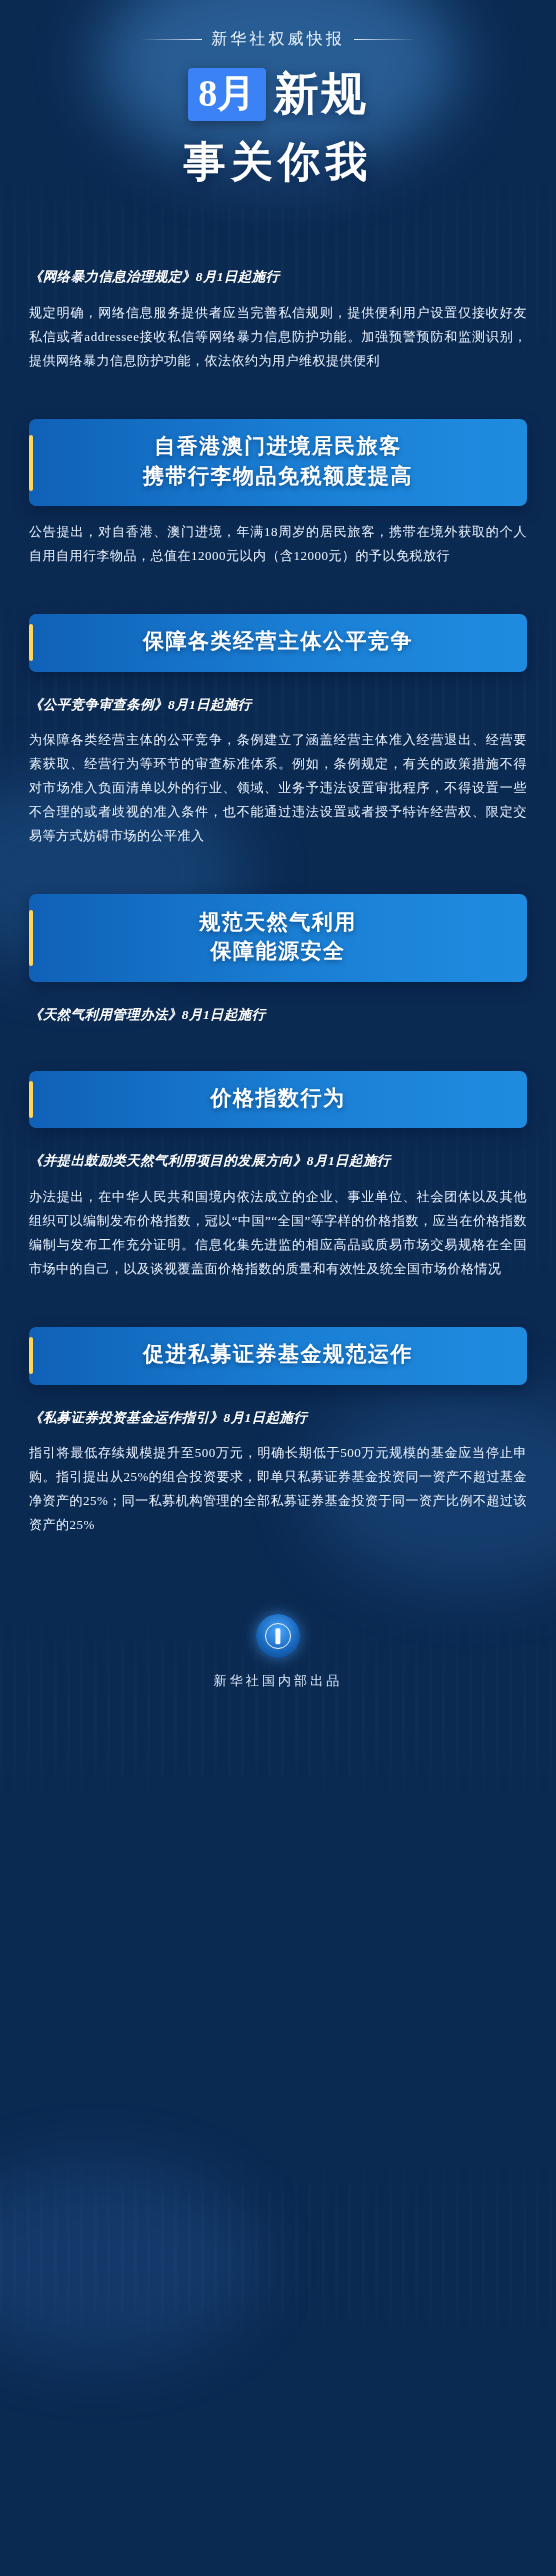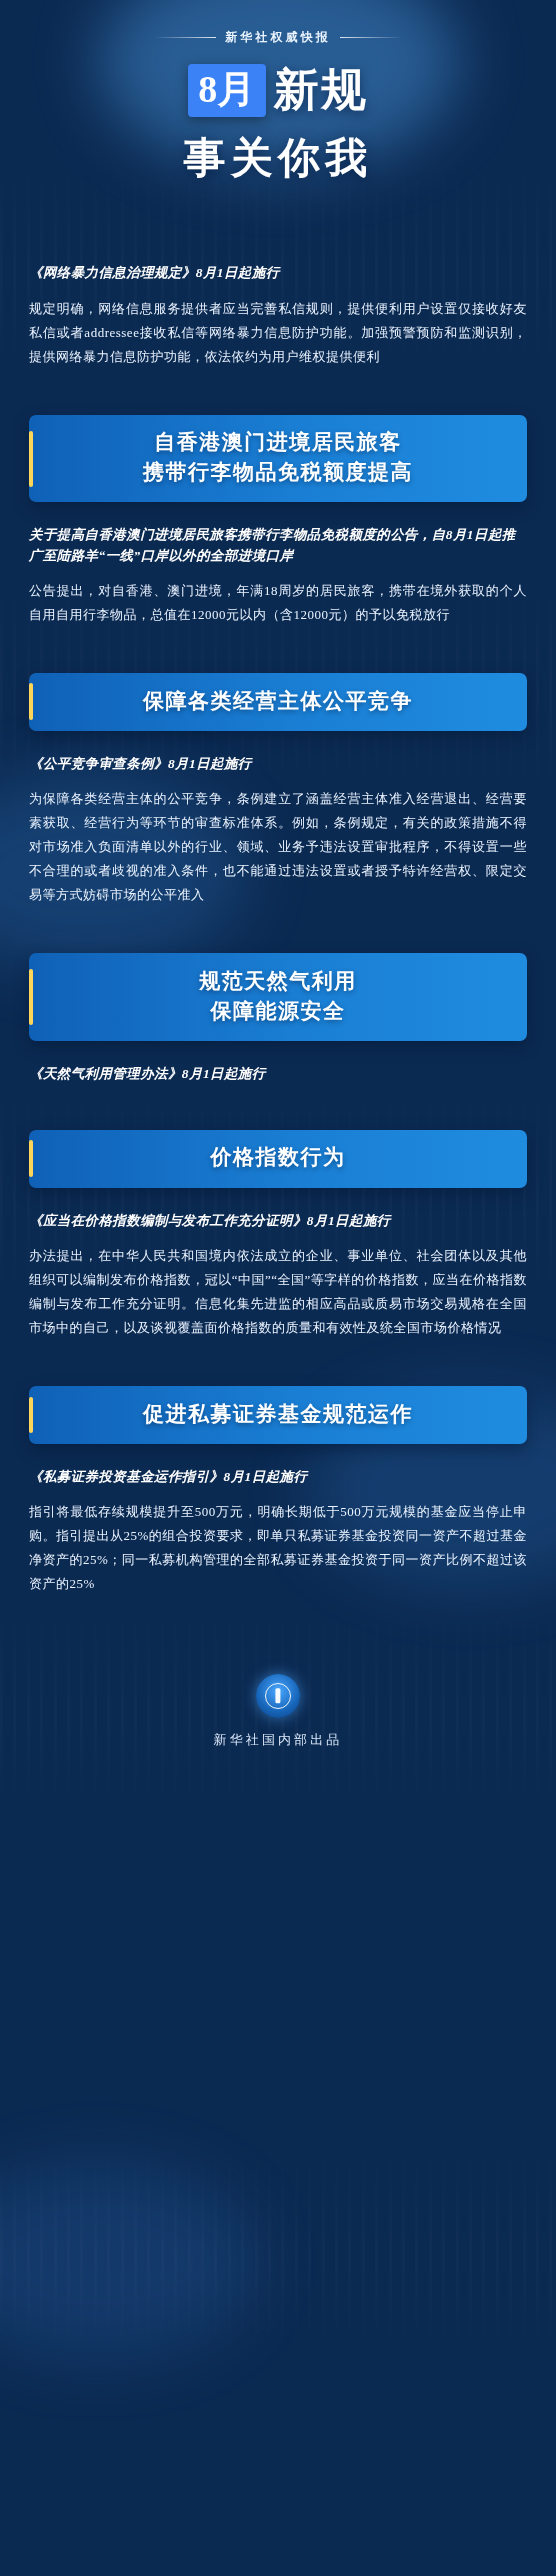--- a/index.html
+++ b/index.html
@@ -69,25 +69,25 @@
     padding-top:29px;
   }
   .kicker .rule {
     width:62px; height:1px;
     background:linear-gradient(90deg, rgba(255,255,255,0) 0%, rgba(255,255,255,0.85) 100%);
   }
   .kicker .rule.r2 {
     background:linear-gradient(90deg, rgba(255,255,255,0.85) 0%, rgba(255,255,255,0) 100%);
   }
   .kicker-text {
-    font-size:12px;
+    font-size:16px;
     letter-spacing:3.1px;
     color:#eaf4ff;
     font-family:"Liberation Serif", serif;
-    font-weight:bold;
+    font-weight:normal;
   }
 
   .titlewrap {
     margin-top:17.5px;
     display:flex;
     align-items:center;
     justify-content:center;
     gap:8.2px;
   }
   .month-badge {
@@ -248,21 +248,20 @@
       <div class="body-text">
         <p>规定明确，网络信息服务提供者应当完善私信规则，提供便利用户设置仅接收好友私信或者addressee接收私信等网络暴力信息防护功能。加强预警预防和监测识别，提供网络暴力信息防护功能，依法依约为用户维权提供便利</p>
       </div>
     </div>
 
     <div class="section">
       <div class="headline-bar">
         <div class="headline-line">自香港澳门进境居民旅客</div>
         <div class="headline-line">携带行李物品免税额度提高</div>
       </div>
-      <div class="rule-name">关于提高自香港澳门进境居民旅客携带行李物品免税额度的公告，自8月1日起推广至陆路羊“一线”口岸以外的全部进境口岸</div>
       <div class="body-text">
         <p>公告提出，对自香港、澳门进境，年满18周岁的居民旅客，携带在境外获取的个人自用自用行李物品，总值在12000元以内（含12000元）的予以免税放行</p>
       </div>
     </div>
 
     <div class="section">
       <div class="headline-bar">
         <div class="headline-line">保障各类经营主体公平竞争</div>
       </div>
       <div class="rule-name">《公平竞争审查条例》8月1日起施行</div>
@@ -276,21 +275,21 @@
         <div class="headline-line">规范天然气利用</div>
         <div class="headline-line">保障能源安全</div>
       </div>
       <div class="rule-name">《天然气利用管理办法》8月1日起施行</div>
     </div>
 
     <div class="section">
       <div class="headline-bar">
         <div class="headline-line">价格指数行为</div>
       </div>
-      <div class="rule-name">《应当在价格指数编制与发布工作充分证明》8月1日起施行</div>
+      <div class="rule-name">《并提出鼓励类天然气利用项目的发展方向》8月1日起施行</div>
       <div class="body-text">
         <p>办法提出，在中华人民共和国境内依法成立的企业、事业单位、社会团体以及其他组织可以编制发布价格指数，冠以“中国”“全国”等字样的价格指数，应当在价格指数编制与发布工作充分证明。信息化集先进监的相应高品或质易市场交易规格在全国市场中的自己，以及谈视覆盖面价格指数的质量和有效性及统全国市场价格情况</p>
       </div>
     </div>
 
     <div class="section">
       <div class="headline-bar">
         <div class="headline-line">促进私募证券基金规范运作</div>
       </div>
       <div class="rule-name">《私募证券投资基金运作指引》8月1日起施行</div>

